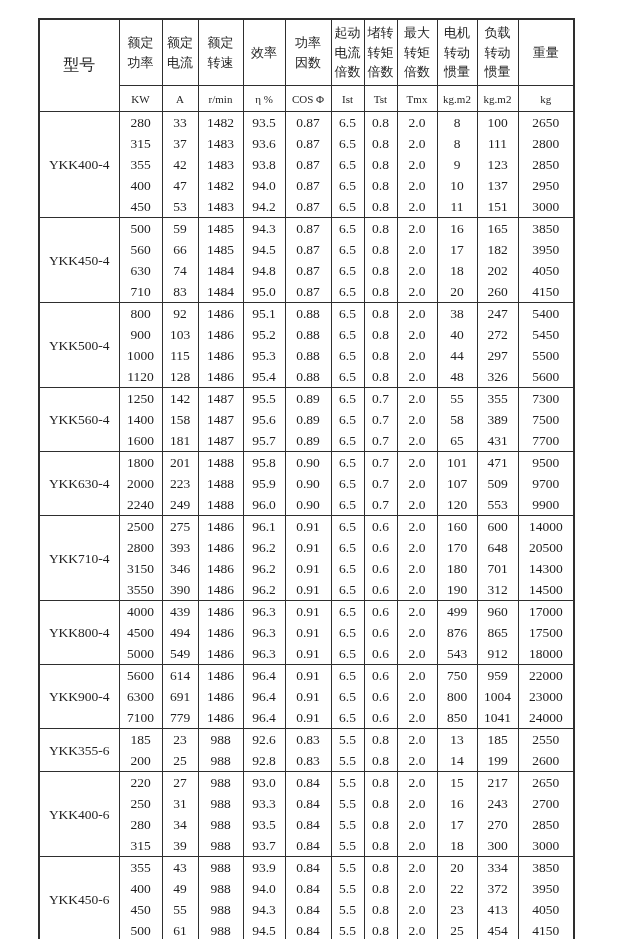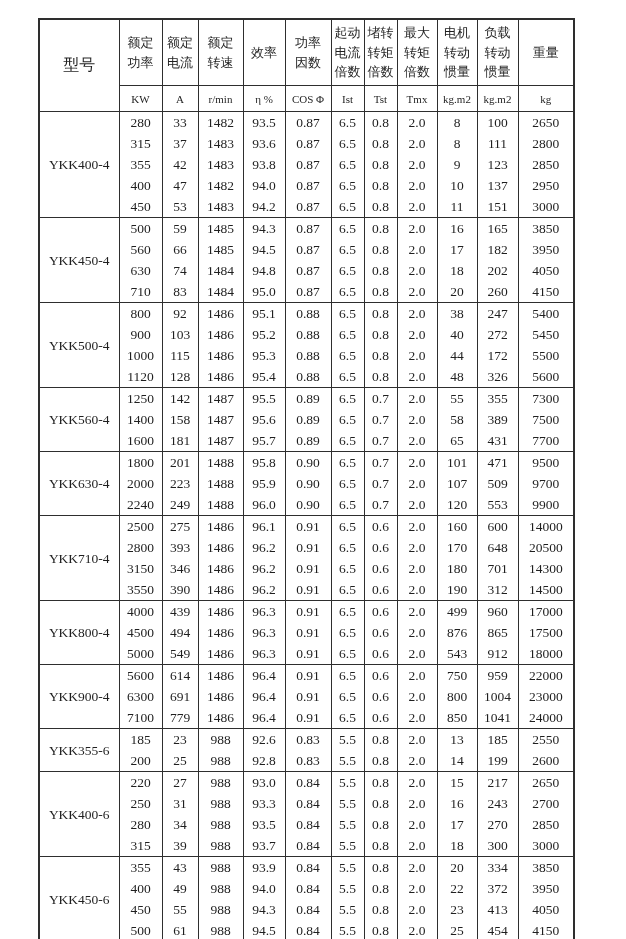--- a/index.html
+++ b/index.html
@@ -279,21 +279,21 @@
         <tr>
           <td>1000</td>
           <td>115</td>
           <td>1486</td>
           <td>95.3</td>
           <td>0.88</td>
           <td>6.5</td>
           <td>0.8</td>
           <td>2.0</td>
           <td>44</td>
-          <td>172</td>
+          <td>297</td>
           <td>5500</td>
         </tr>
         <tr>
           <td>1120</td>
           <td>128</td>
           <td>1486</td>
           <td>95.4</td>
           <td>0.88</td>
           <td>6.5</td>
           <td>0.8</td>

